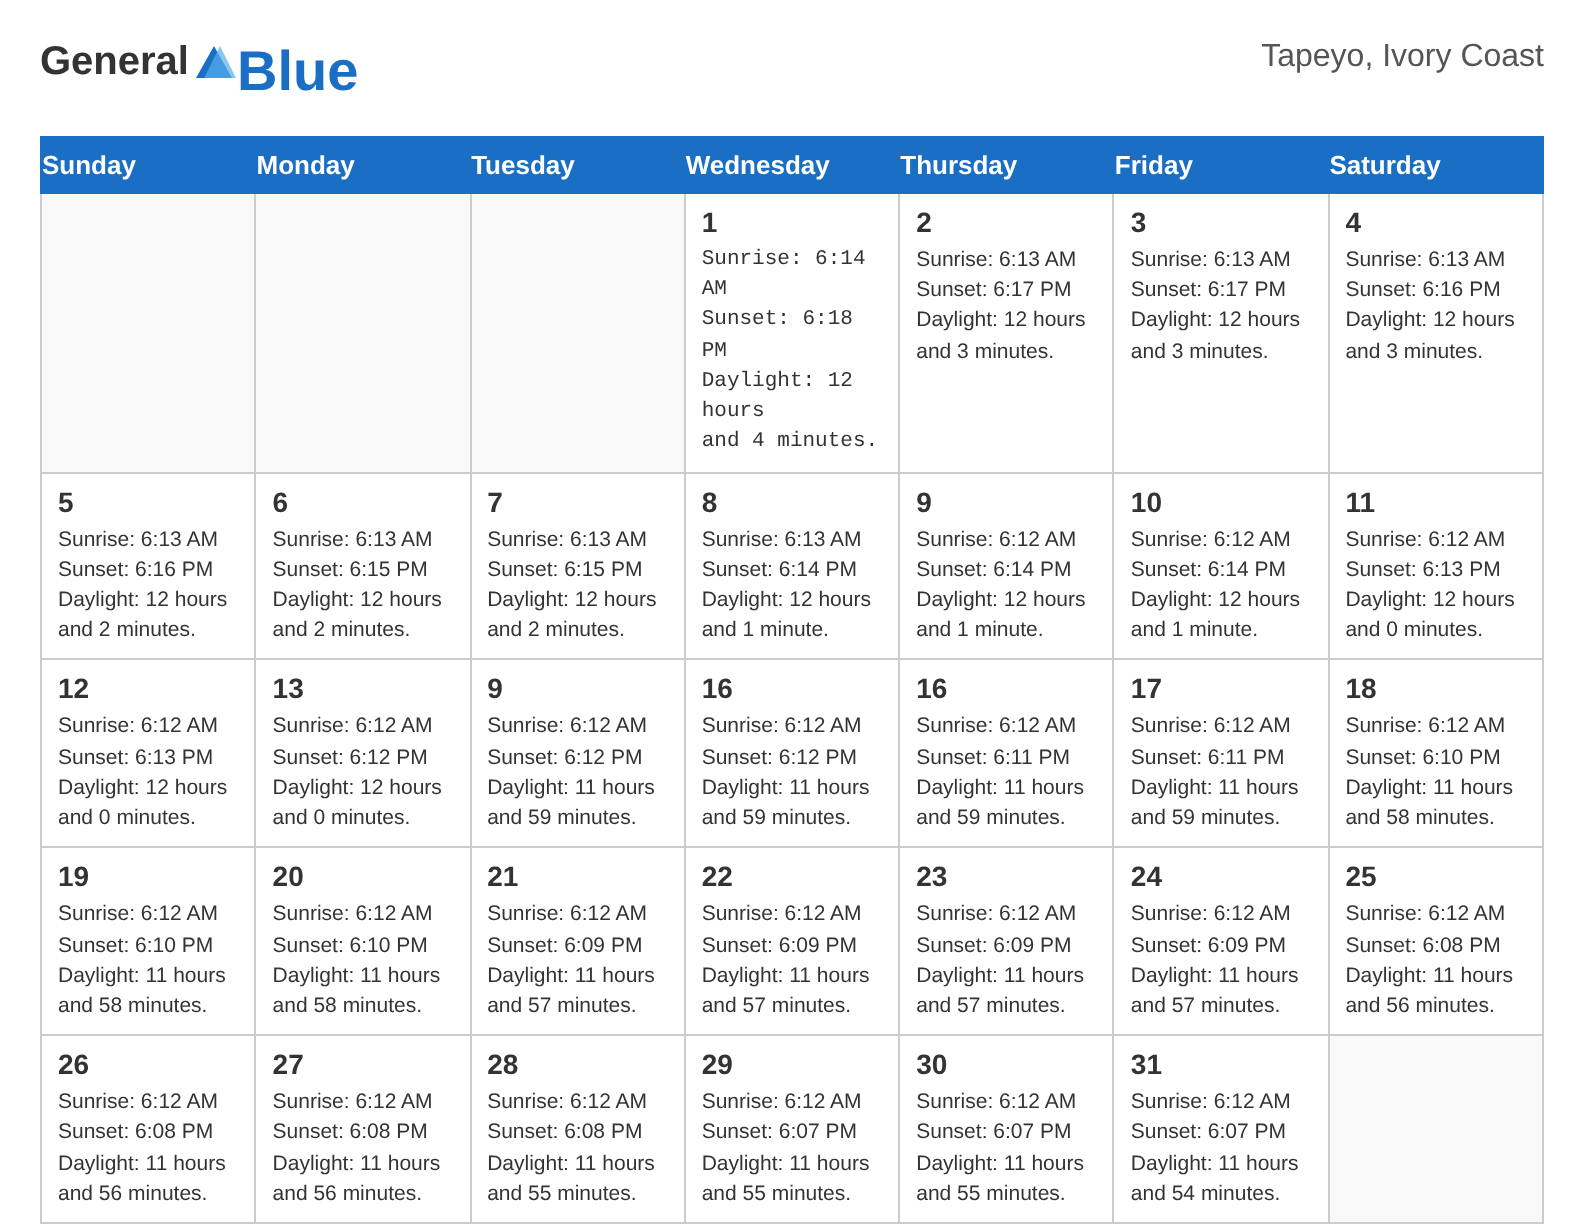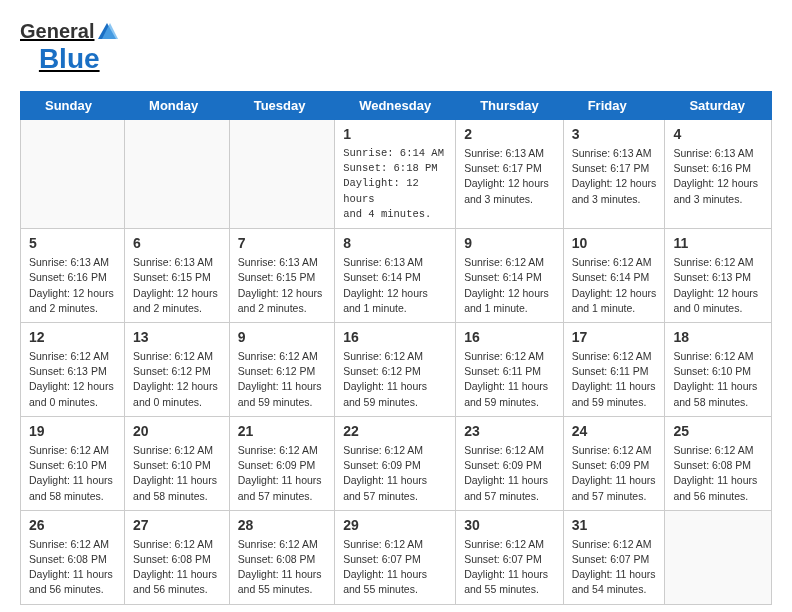--- a/index.html
+++ b/index.html
@@ -11,23 +11,22 @@
       padding: 20px;
     }
     .header {
       display: flex;
       justify-content: space-between;
       align-items: flex-start;
       margin-bottom: 16px;
     }
     .logo {
       display: flex;
-      flex-direction: column;
-      align-items: center;
-      text-decoration: underline;
+      flex-direction: row;
+      align-items: flex-start;
     }
     .logo-text {
       display: flex;
       align-items: center;
       gap: 0;
     }
     .logo-general {
       font-size: 20px;
       font-weight: bold;
       color: #333;
@@ -57,21 +56,21 @@
     }
     .calendar {
       width: 100%;
       border-collapse: collapse;
       border: 1px solid #ccc;
     }
     .calendar th {
       background-color: #1a6fc4;
       color: #fff;
       text-align: left;
-      padding: 6px 24px;
+      padding: 6px 0;
       font-size: 13px;
       font-weight: bold;
       border: 1px solid #1a6fc4;
     }
     .calendar td {
       vertical-align: top;
       padding: 6px 8px;
       border: 1px solid #ccc;
       width: calc(100% / 7);
       min-height: 80px;
@@ -102,20 +101,21 @@
     <div class="logo-text">
       <span class="logo-general">General</span>
       <svg class="logo-icon" viewBox="0 0 22 22">
         <polygon points="11,2 20,18 2,18" fill="#1a6fc4"></polygon>
         <polygon points="14,2 22,18 6,18" fill="#5aaeee" opacity="0.7"></polygon>
       </svg>
     </div>
     <span class="logo-blue">Blue</span>
   </div>
   <div class="title-section">
+    <div class="location">Tapeyo, Ivory Coast</div>
   </div>
 </div>
 
 <table class="calendar">
   <thead>
     <tr>
       <th>Sunday</th>
       <th>Monday</th>
       <th>Tuesday</th>
       <th>Wednesday</th>

